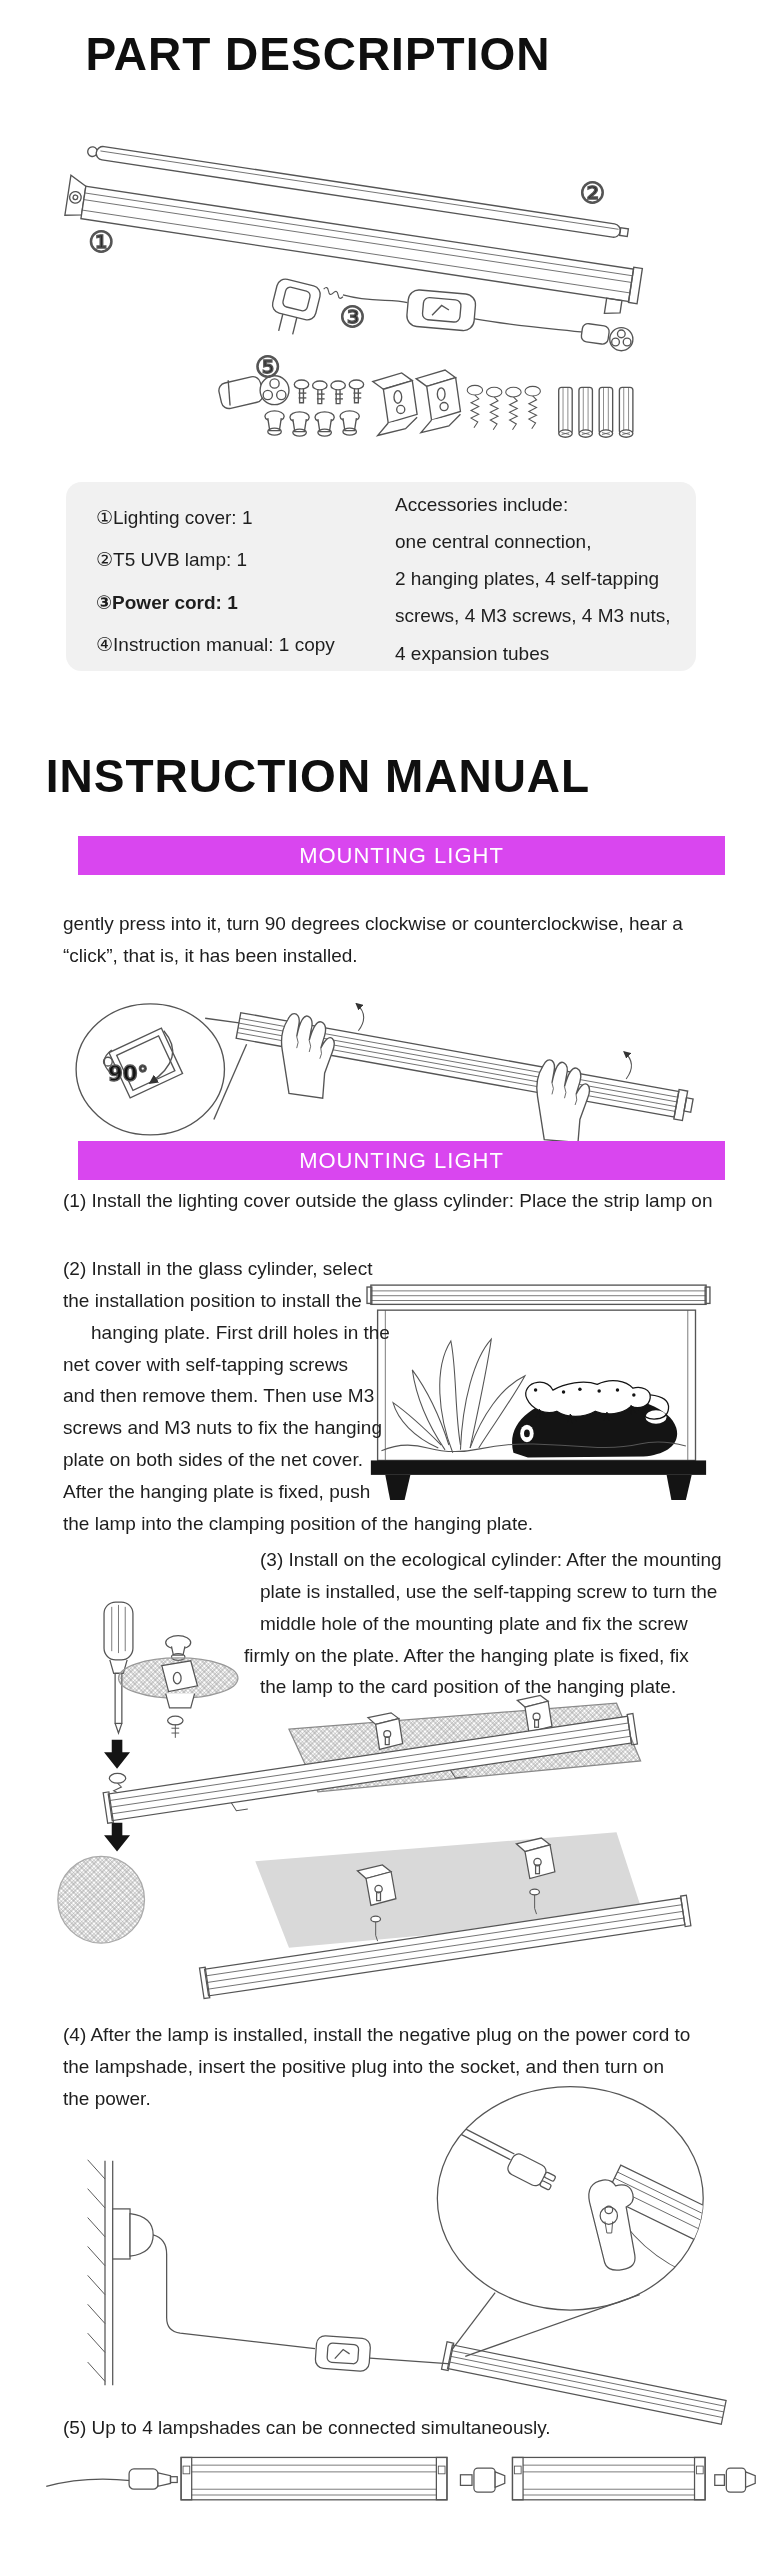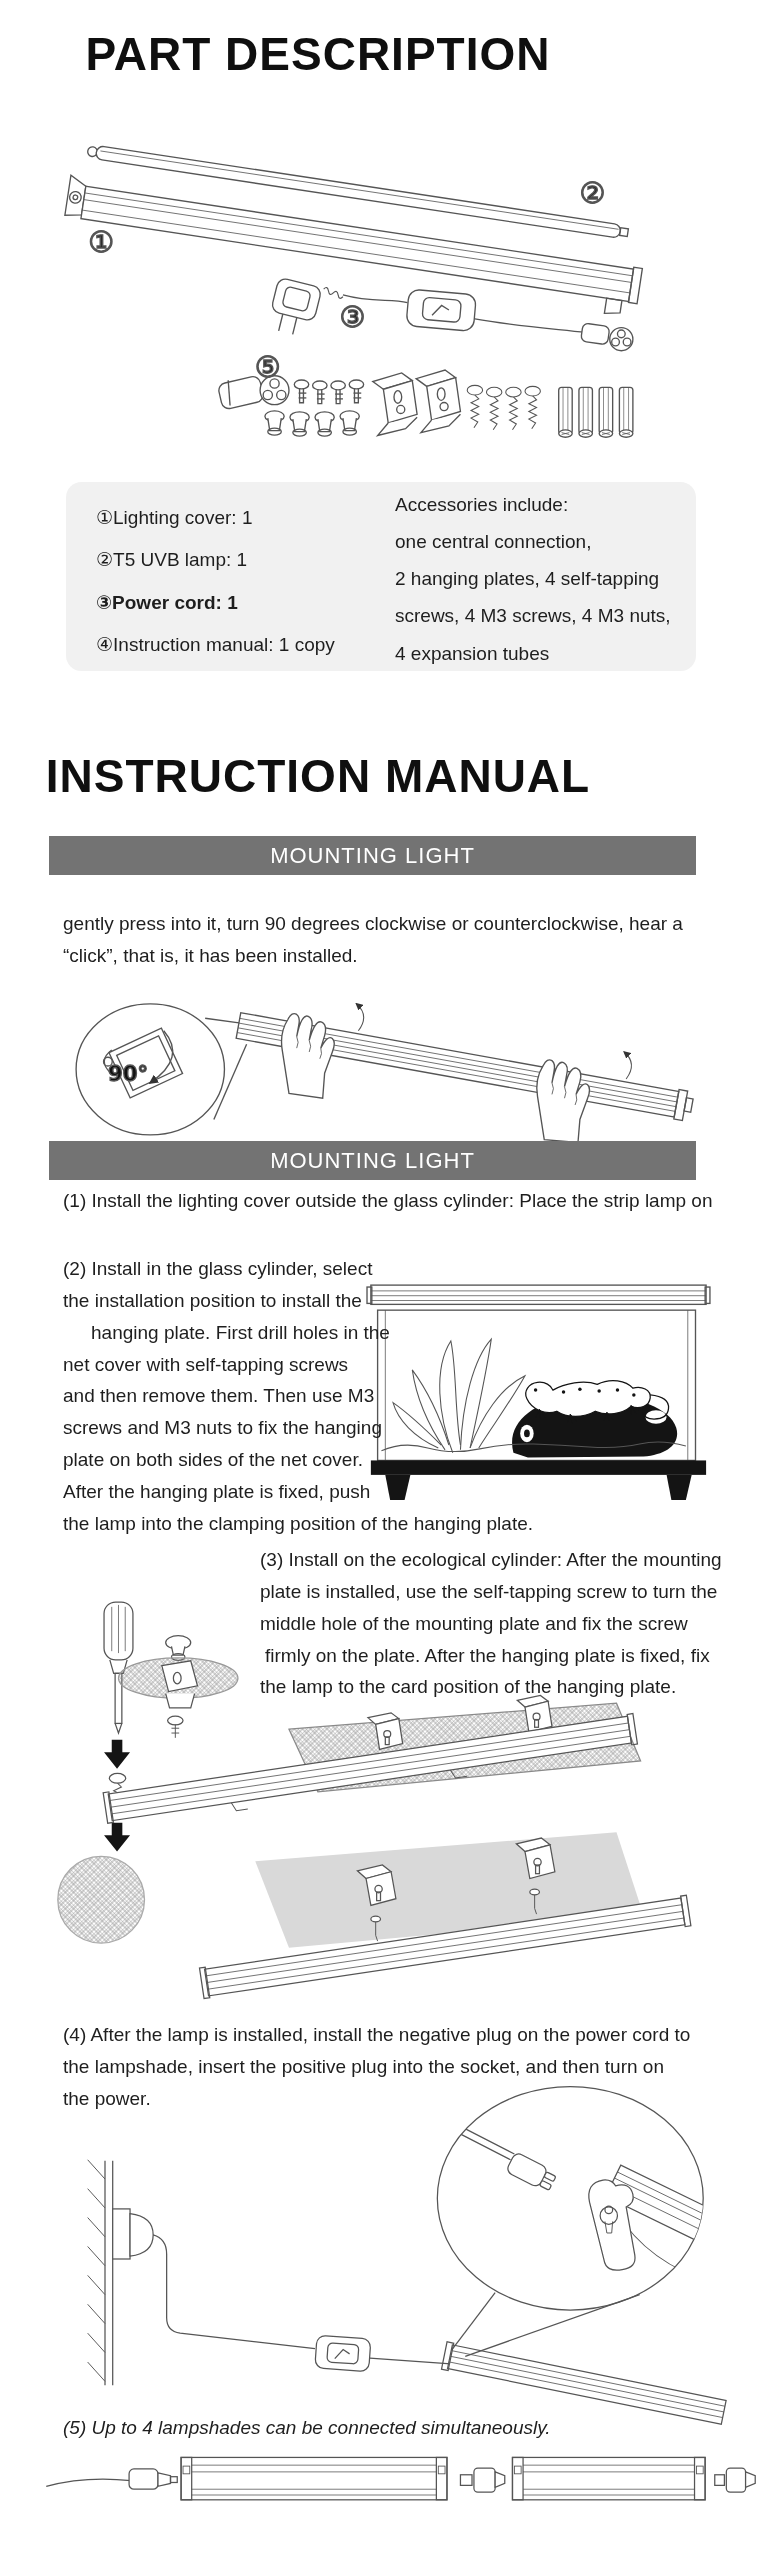--- a/index.html
+++ b/index.html
@@ -1,20 +1,20 @@
 <!DOCTYPE html>
 <html><head>
 <meta charset="utf-8">
 <style>
   html,body{margin:0;padding:0;background:#ffffff;}
   .canvas{position:relative;width:761px;height:2576px;margin:0 auto;background:#fff;overflow:hidden;
           font-family:"Liberation Sans","DejaVu Sans",sans-serif;color:#1e1e1e;}
   .h-main{position:absolute;left:0;width:636px;text-align:center;font-weight:bold;
           font-size:46px;letter-spacing:1px;color:#0f0f0f;white-space:nowrap;}
-  .bar{position:absolute;left:49px;width:647px;height:39px;background:#737373;color:#fff;
+  .bar{position:absolute;left:78px;width:647px;height:39px;background:#d946ef;color:#fff;
        text-align:center;line-height:39px;font-size:22px;letter-spacing:1px;}
   .line{position:absolute;font-size:19px;color:#1e1e1e;white-space:nowrap;line-height:25px;}
   .boxed{position:absolute;left:66px;top:482px;width:630px;height:189px;background:#f1f1f1;border-radius:15.4px;}
   svg#diagram{position:absolute;left:0;top:0;}
   svg text{font-family:"DejaVu Sans","Liberation Sans",sans-serif;fill:#2a2a2a;}
   .angle-label{font-weight:bold;font-size:22px;fill:#111;}
   .circnum{font-size:30px;}
 </style>
 </head>
 <body>
@@ -494,22 +494,22 @@
   <div class="line" style="left:63px;top:1352px;">net cover with self-tapping screws</div>
   <div class="line" style="left:63px;top:1383px;">and then remove them. Then use M3</div>
   <div class="line" style="left:63px;top:1415px;">screws and M3 nuts to fix the hanging</div>
   <div class="line" style="left:63px;top:1447px;">plate on both sides of the net cover.</div>
   <div class="line" style="left:63px;top:1479px;">After the hanging plate is fixed, push</div>
   <div class="line" style="left:63px;top:1511px;">the lamp into the clamping position of the hanging plate.</div>
 
   <div class="line" style="left:260px;top:1547px;">(3) Install on the ecological cylinder: After the mounting</div>
   <div class="line" style="left:260px;top:1611px;">middle hole of the mounting plate and fix the screw</div>
   <div class="line" style="left:260px;top:1579px;">plate is installed, use the self-tapping screw to turn the</div>
-  <div class="line" style="left:265px;top:1643px;">firmly on the plate. After the hanging plate is fixed, fix</div>
+  <div class="line" style="left:244px;top:1643px;">firmly on the plate. After the hanging plate is fixed, fix</div>
   <div class="line" style="left:260px;top:1674px;">the lamp to the card position of the hanging plate.</div>
 
   <div class="line" style="left:63px;top:2022px;">(4) After the lamp is installed, install the negative plug on the power cord to</div>
   <div class="line" style="left:63px;top:2054px;">the lampshade, insert the positive plug into the socket, and then turn on</div>
   <div class="line" style="left:63px;top:2086px;">the power.</div>
 
-  <div class="line" style="left:63px;top:2415px;font-style:italic;">(5) Up to 4 lampshades can be connected simultaneously.</div>
+  <div class="line" style="left:63px;top:2415px;">(5) Up to 4 lampshades can be connected simultaneously.</div>
 </div>
 
 
 </body></html>

